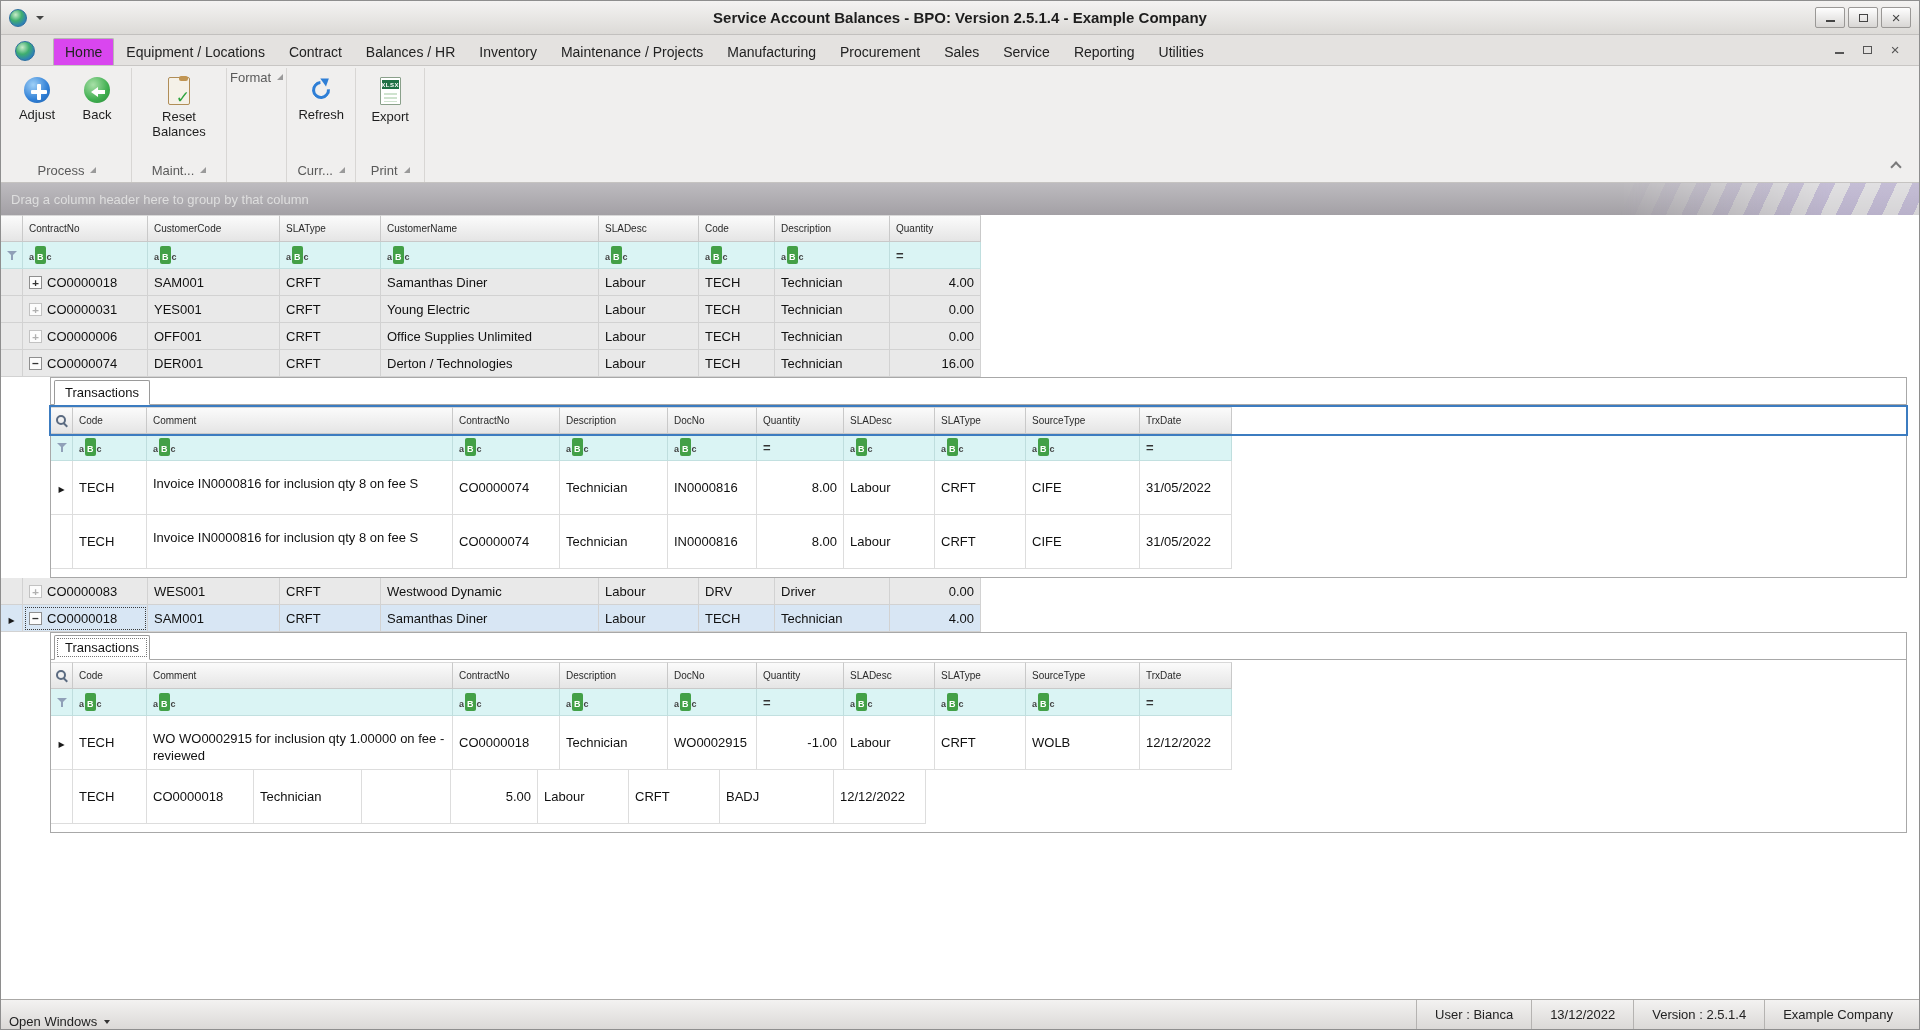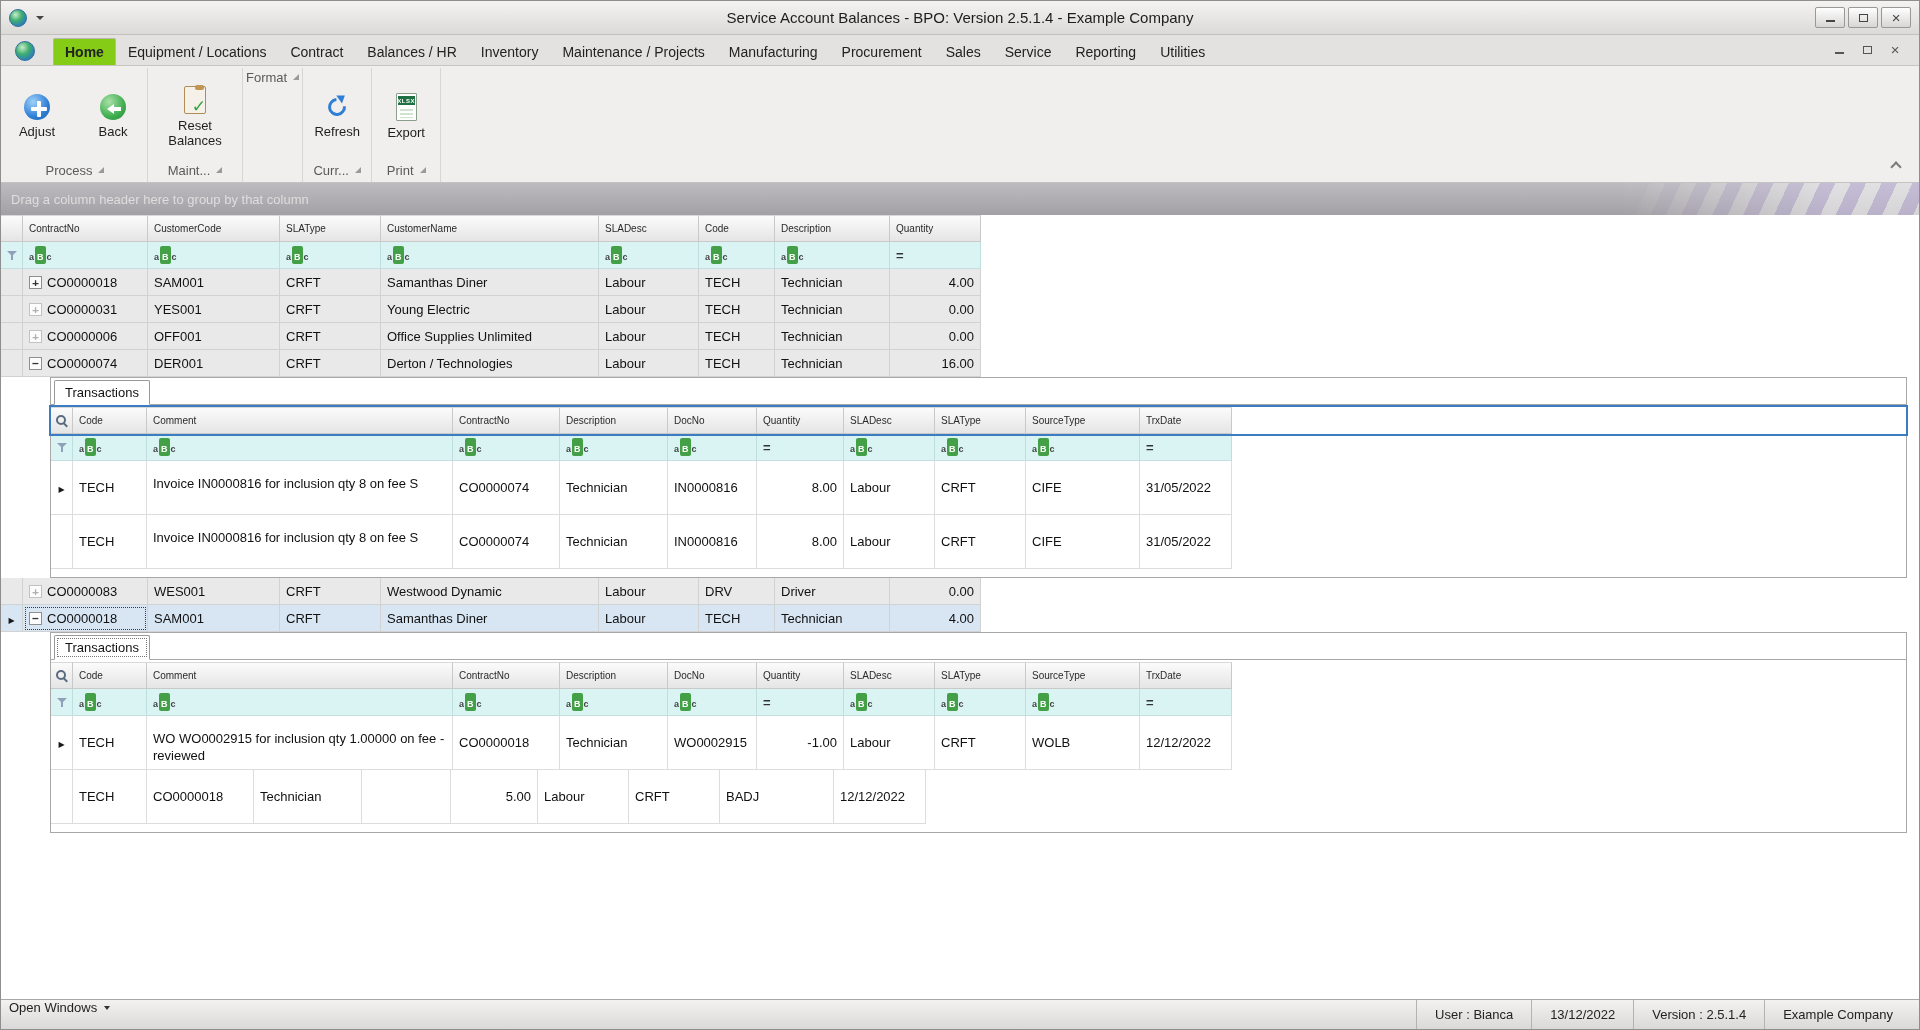--- a/index.html
+++ b/index.html
@@ -4,43 +4,43 @@
 <style>
   *{box-sizing:border-box;margin:0;padding:0}
   html,body{width:1920px;height:1030px;overflow:hidden;font-family:"Liberation Sans","DejaVu Sans",sans-serif;background:#fff}
   .window{width:1920px;height:1030px;display:flex;flex-direction:column;border:1px solid #8e8e8e;background:#fff}
 
   
   .titlebar{height:34px;flex:none;display:flex;align-items:center;position:relative;background:linear-gradient(#f4f3f2,#dcdad7);border-bottom:1px solid #c2c0be;padding:0 8px}
   .appicon{width:18px;height:18px;border-radius:50%;display:inline-block;flex:none;
     background:radial-gradient(circle at 35% 30%,#c9ecc9,#3fae6f 40%,#2d7fb8 75%,#1b5e8f);border:1px solid #2b6f9e}
   .qat-arrow{margin-left:9px;width:0;height:0;border-left:4px solid transparent;border-right:4px solid transparent;border-top:4px solid #444}
-  .tb-title{position:absolute;left:0;right:0;text-align:center;font-size:15px;font-weight:normal;color:#1d1d1d;pointer-events:none}
+  .tb-title{position:absolute;left:0;right:0;text-align:center;font-size:15px;font-weight:bold;color:#1d1d1d;pointer-events:none}
   .tb-btns{margin-left:auto;display:flex;gap:3px;z-index:1}
   .wbtn{width:30px;height:21px;border:1px solid #9a9896;background:linear-gradient(#fefefe,#d8d6d4);display:flex;align-items:center;justify-content:center;border-radius:2px}
   .g-min{width:9px;height:2px;background:#444;margin-top:7px}
   .g-max{width:9px;height:8px;border:1px solid #444}
   .g-close::before{content:"×";font-size:15px;color:#444;line-height:1}
 
   
   .menubar{height:30px;flex:none;background:#e4e2e0;display:flex;align-items:flex-end;padding:0 6px;position:relative}
   .menubar .appicon{width:20px;height:20px;margin:0 18px 4px 8px}
   .tabstrip{display:flex;align-items:flex-end}
   .rtab{padding:5px 11px;font-size:14px;color:#222;border:1px solid transparent;margin-bottom:-1px;white-space:nowrap}
-  .rtab.active{background:#84cc16;border-color:#b8b6b4;border-bottom-color:#f0efee;font-weight:bold;border-radius:2px 2px 0 0}
+  .rtab.active{background:#d946ef;border-color:#b8b6b4;border-bottom-color:#f0efee;font-weight:normal;border-radius:2px 2px 0 0}
   .mdi-btns{margin-left:auto;display:flex;gap:8px;align-items:center;margin-bottom:7px;margin-right:8px}
   .mbtn{width:20px;height:16px;display:flex;align-items:center;justify-content:center}
   .mbtn .g-min{margin-top:5px;background:#555}
   .mbtn .g-max{border-color:#555}
   .mbtn .g-close::before{color:#555}
 
   
   .ribbon{height:118px;flex:none;background:#f0efee;border-top:1px solid #c8c6c4;border-bottom:1px solid #c5c3c1;display:flex;position:relative;padding:2px 0 0 2px}
   .rgroup{display:flex;flex-direction:column;border-right:1px solid #d8d6d4;padding:0 3px}
-  .rbtns{flex:1;display:flex;align-items:center;padding:5px 2px 0;gap:18px}
+  .rbtns{flex:1;display:flex;align-items:flex-start;padding:5px 2px 0;gap:2px}
   .rbtn{display:flex;flex-direction:column;align-items:center;min-width:58px;max-width:88px;padding:4px 6px;gap:5px;border-radius:3px}
   .ric{width:30px;height:30px;display:flex;align-items:center;justify-content:center;position:relative;flex:none}
   .rlabel{font-size:13px;color:#1e1e1e;text-align:center;line-height:1.15;max-width:72px}
   .dd-arrow{width:0;height:0;border-left:3.5px solid transparent;border-right:3.5px solid transparent;border-top:4px solid #333;margin-top:1px}
   .gfoot{height:21px;display:flex;align-items:center;justify-content:center;gap:6px;color:#5a5a5a;font-size:13px;padding-bottom:3px}
   .launcher{width:0;height:0;border-bottom:6px solid #9a9a9a;border-left:6px solid transparent}
   .ribbon-collapse{position:absolute;right:14px;bottom:10px;width:18px;height:14px;display:flex;align-items:center;justify-content:center}
   .ribbon-collapse::before{content:"";width:6px;height:6px;border-left:2px solid #7a7a7a;border-top:2px solid #7a7a7a;transform:rotate(45deg);margin-top:4px}
 
   
@@ -116,21 +116,21 @@
   .dtab{border:1px solid #9a9a9a;border-bottom:1px solid #fff;margin-bottom:-1px;background:#fff;padding:4px 10px;font-size:13px;color:#111;border-radius:2px 2px 0 0}
   .dtab.focusring{outline:1px dotted #777;outline-offset:-4px}
   .dgrid{padding:2px 0 8px 0}
   .dhead.focused{box-shadow:0 0 0 2px #3c7cc0;position:relative;z-index:1}
   .drow .cell{height:54px;background:#fff;border-right:1px solid #ddd;border-bottom:1px solid #ddd}
   .comment{white-space:normal;align-items:flex-start;padding-top:15px;line-height:1.3}
 
   .filler{flex:1;background:#fff}
 
   
-  .statusbar{height:30px;flex:none;background:linear-gradient(#f3f2f1,#dbd9d7);border-top:1px solid #aaa8a6;display:flex;align-items:flex-start;font-size:13px;color:#222;padding:0 8px}
+  .statusbar{height:30px;flex:none;background:linear-gradient(#f3f2f1,#dbd9d7);border-top:1px solid #aaa8a6;display:flex;align-items:flex-end;font-size:13px;color:#222;padding:0 8px}
   .sb-left{display:flex;align-items:center;gap:7px}
   .sb-right{margin-left:auto;display:flex;align-items:center;height:100%}
   .sb-seg{display:flex;align-items:center;padding:0 18px;border-left:1px solid #b5b3b1;height:100%}
 </style>
 </head>
 <body>
 
 <div class="window">
 
   <div class="titlebar">

